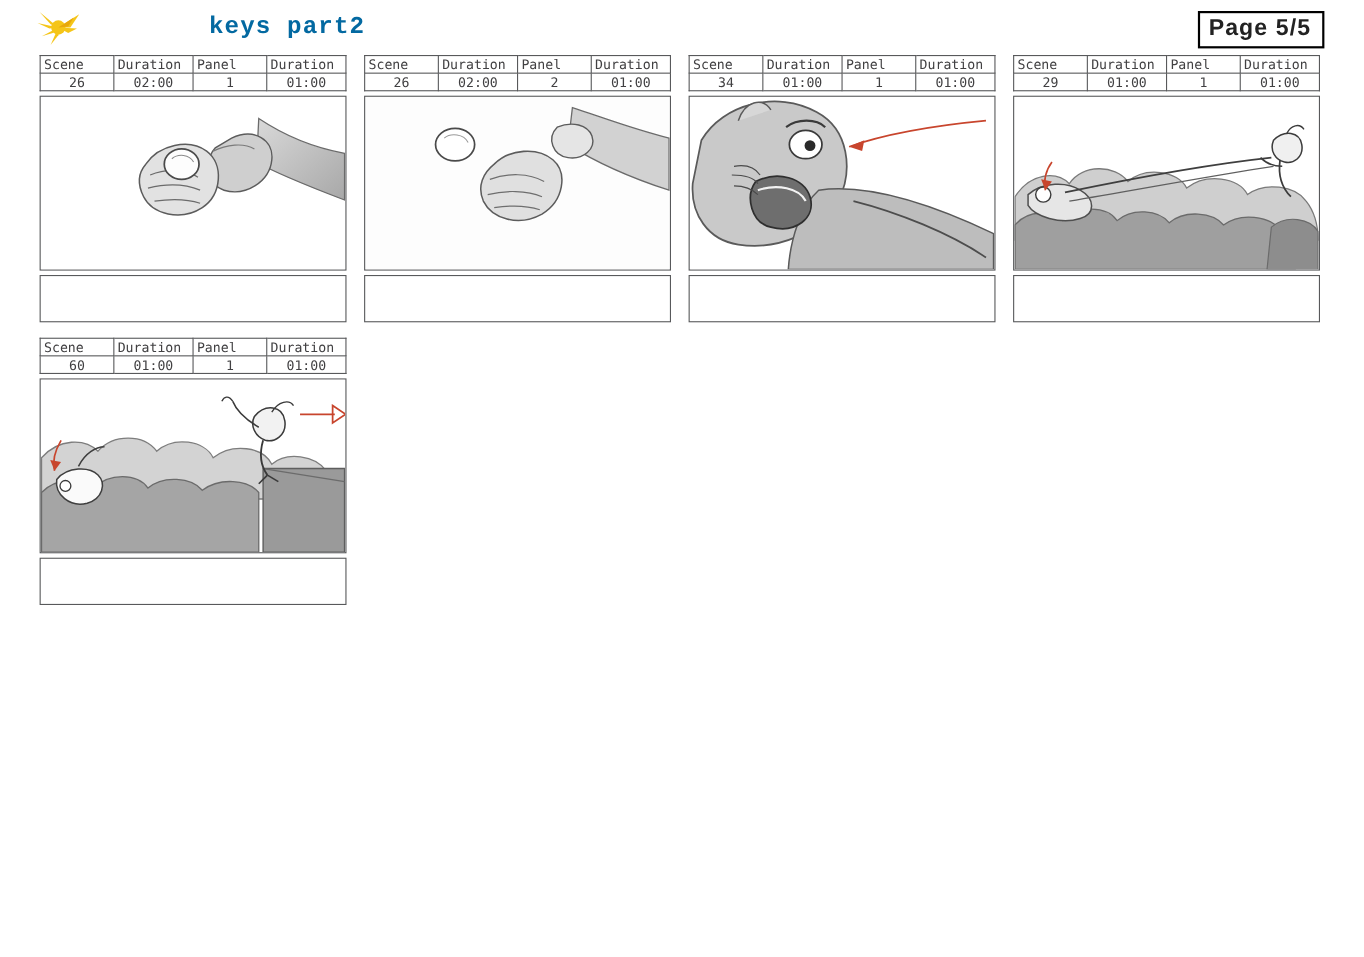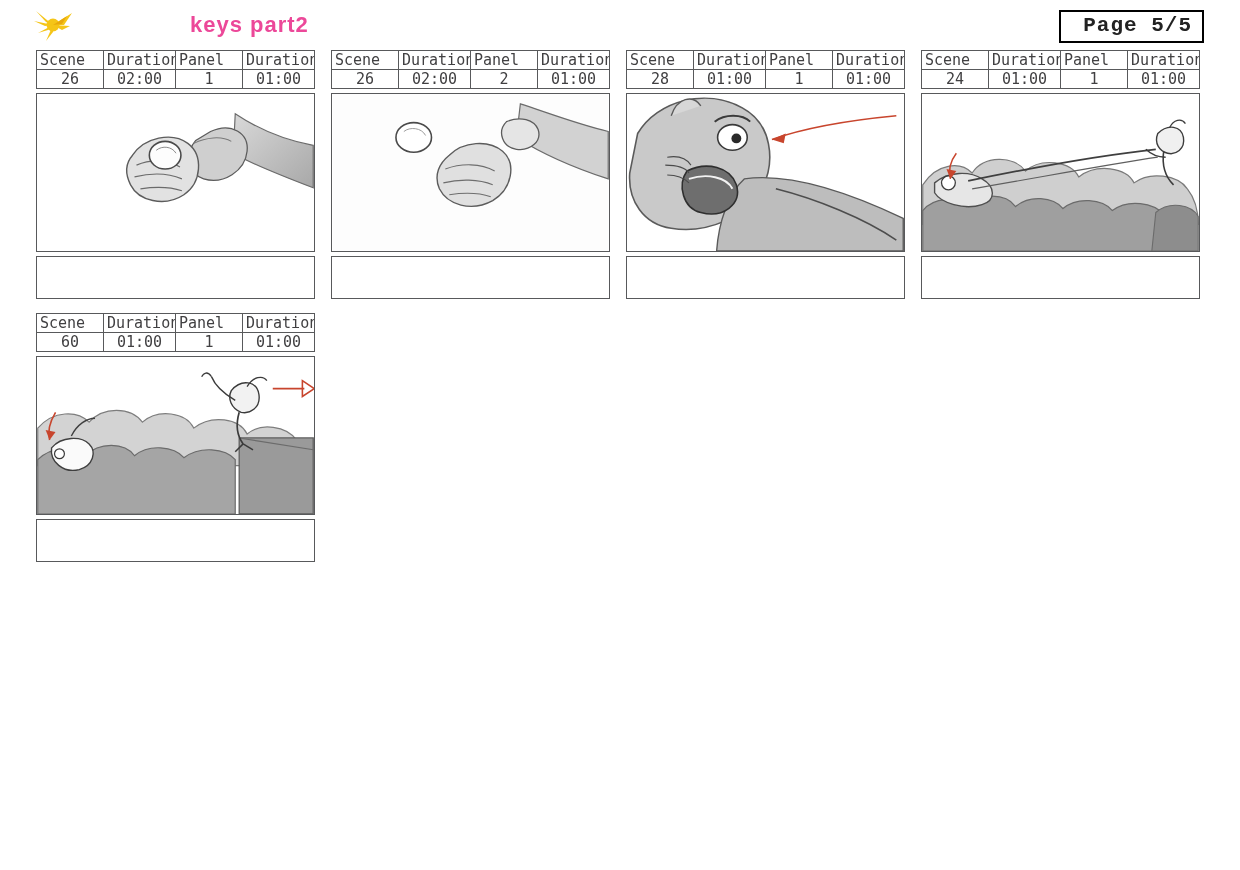--- a/index.html
+++ b/index.html
@@ -41,33 +41,33 @@
     font-weight: bold;
     font-size: 25px;
     color: #6d6e71;
     letter-spacing: 0px;
     margin-left: 2px;
   }
   .doc-title {
     position: absolute;
     left: 190px;
     top: 12px;
-    font-family: Liberation Sans, sans-serif;
+    font-family: Liberation Mono, monospace;
     font-weight: bold;
     font-size: 22px;
     letter-spacing: 1px;
-    color: #ec4899;
+    color: #0369a1;
   }
   .page-box {
     position: absolute;
     right: 36px;
     top: 10px;
     border: 2px solid #000;
-    padding: 2px 10px 4px 22px;
-    font-family: Liberation Mono, monospace;
+    padding: 2px 10px 4px 8px;
+    font-family: Liberation Sans, sans-serif;
     font-weight: bold;
     font-size: 21px;
     letter-spacing: 1px;
     background: #fff;
   }
 
   
   .sheet {
     position: absolute;
     left: 0;
@@ -89,21 +89,21 @@
   .info-table {
     width: 100%;
     border-collapse: collapse;
     table-layout: fixed;
     border: 1px solid #58595b;
   }
   .info-table td {
     border: 1px solid #58595b;
     height: 15px;
     padding: 0 3px;
-    font-size: 15px;
+    font-size: 12px;
     font-family: "DejaVu Sans Mono", monospace;
     color: #414042;
     vertical-align: middle;
     overflow: hidden;
     white-space: nowrap;
   }
   .lbl { text-align: left; }
   .val { text-align: center; }
   .col-a { width: 24%; }
   .col-b { width: 26%; }
@@ -258,21 +258,21 @@
     <div class="panel-block">
       <table class="info-table">
         <tbody>
             <tr>
           <td class="lbl col-a">Scene</td>
           <td class="lbl col-b">Duration</td>
           <td class="lbl col-c">Panel</td>
           <td class="lbl col-d">Duration</td>
         </tr>
         <tr>
-          <td class="val">28</td>
+          <td class="val">34</td>
           <td class="val">01:00</td>
           <td class="val">1</td>
           <td class="val">01:00</td>
         </tr>
       </tbody>
         </table>
 
       <div class="frame">
         <svg viewBox="0 0 279 159" xmlns="http://www.w3.org/2000/svg">
           <rect width="279" height="159" fill="#ffffff"></rect>
@@ -308,21 +308,21 @@
     <div class="panel-block">
       <table class="info-table">
         <tbody>
             <tr>
           <td class="lbl col-a">Scene</td>
           <td class="lbl col-b">Duration</td>
           <td class="lbl col-c">Panel</td>
           <td class="lbl col-d">Duration</td>
         </tr>
         <tr>
-          <td class="val">24</td>
+          <td class="val">29</td>
           <td class="val">01:00</td>
           <td class="val">1</td>
           <td class="val">01:00</td>
         </tr>
       </tbody>
         </table>
 
       <div class="frame">
         <svg viewBox="0 0 279 159" xmlns="http://www.w3.org/2000/svg">
           <rect width="279" height="159" fill="#ffffff"></rect>

